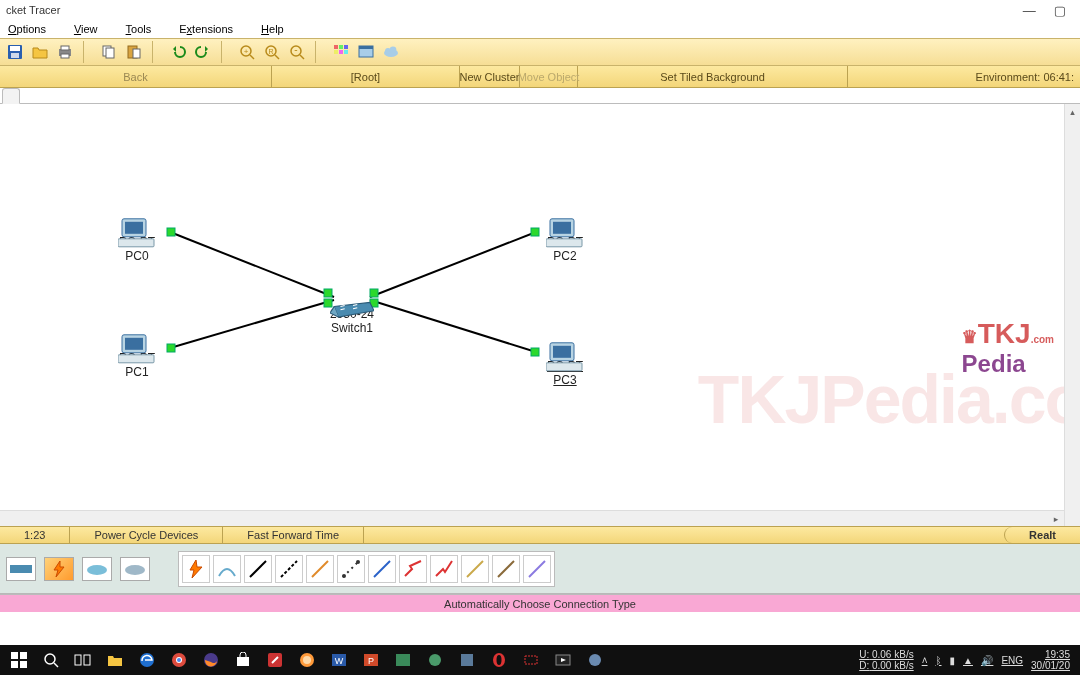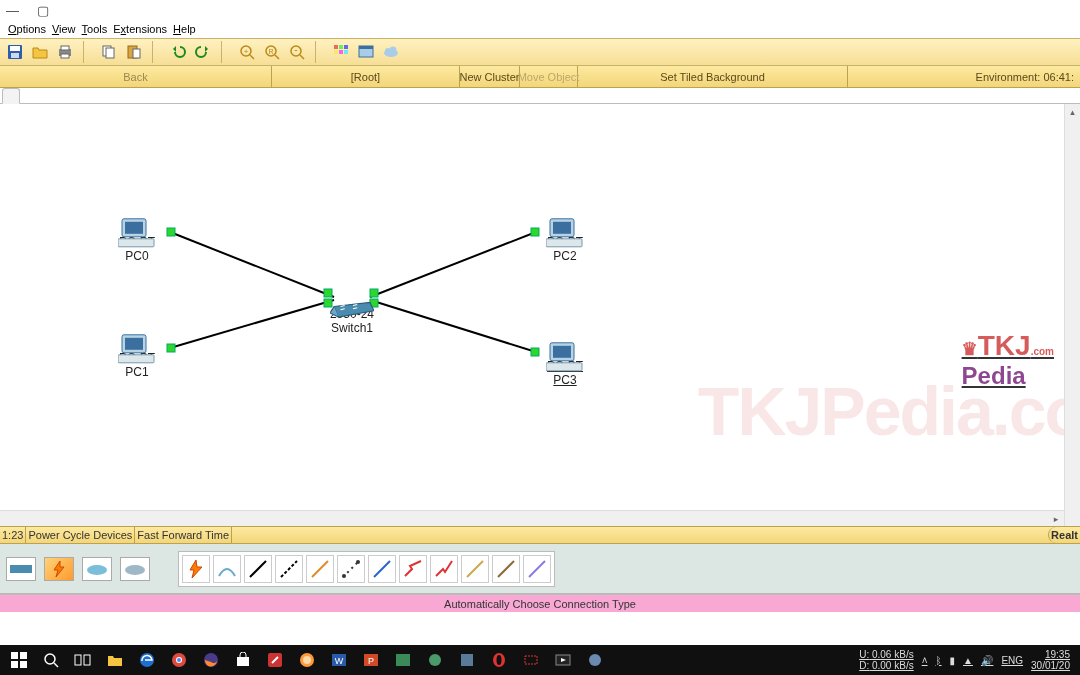--- a/index.html
+++ b/index.html
@@ -1,20 +1,20 @@
 <!DOCTYPE html>
 <html><head>
 <meta charset="utf-8">
 <style>
 * { box-sizing: border-box; margin: 0; padding: 0; }
 html, body { width: 1080px; height: 675px; font-family: Tahoma, Arial, sans-serif; font-size: 11px; overflow: hidden; background: #fff; }
 .titlebar { height: 20px; background: #fff; display: flex; align-items: center; padding: 0 6px; color: #333; }
 .titlebar .title { flex: 1; }
 .titlebar .win-controls { display: flex; gap: 18px; padding-right: 8px; font-size: 13px; color: #444; }
-.menubar { height: 18px; background: #fff; display: flex; gap: 6px; padding: 0 8px; align-items: center; }
+.menubar { height: 18px; background: #fff; display: flex; gap: 28px; padding: 0 8px; align-items: center; }
 .menubar span { cursor: default; }
 .menubar span u { text-decoration: underline; }
 .toolbar { height: 28px; background: linear-gradient(#fff1c0,#f6de95); border-top: 1px solid #c9b36b; border-bottom: 1px solid #c9b36b; display: flex; align-items: center; padding: 0 4px; gap: 3px; }
 .tb-btn { width: 22px; height: 22px; display: flex; align-items: center; justify-content: center; }
 .tb-sep { width: 8px; height: 22px; border-left: 1px solid #c9b36b; margin: 0 4px; }
 .tb-btn svg { width: 18px; height: 18px; }
 .secondbar { height: 22px; background: linear-gradient(#fde9a0,#f3d67a); border-bottom: 1px solid #bba251; display: flex; }
 .sb-cell { border-right: 1px solid #bba251; display: flex; align-items: center; justify-content: center; color: #5a4a1a; height: 100%; padding: 0 6px; white-space: nowrap; }
 .sb-back { width: 272px; color: #9a8853; }
 .sb-root { width: 188px; }
@@ -29,44 +29,45 @@
 .scroll-v { position: absolute; right: 0; top: 0; bottom: 0; width: 16px; background: #f0f0f0; border-left: 1px solid #ddd; }
 .scroll-v .arrow { height: 16px; display: flex; align-items: center; justify-content: center; color: #666; font-size: 9px; }
 .scroll-h { position: absolute; left: 0; right: 16px; bottom: 0; height: 16px; background: #f0f0f0; border-top: 1px solid #ddd; display: flex; justify-content: flex-end; }
 .scroll-h .arrow { width: 16px; display: flex; align-items: center; justify-content: center; color: #666; font-size: 9px; }
 .canvas { position: absolute; inset: 0 16px 16px 0; }
 .canvas svg { position: absolute; inset: 0; width: 100%; height: 100%; }
 .device { position: absolute; text-align: center; font-size: 12px; color: #222; line-height: 1.15; }
 .device .ico { width: 38px; height: 32px; margin: 0 auto 2px; }
 .switch .ico { width: 42px; height: 20px; }
 .statusbar { height: 18px; background: linear-gradient(#fde9a0,#f3d67a); border-top: 1px solid #bba251; border-bottom: 1px solid #bba251; display: flex; align-items: stretch; }
-.sb-item { border-right: 1px solid #bba251; padding: 0 2px; display: flex; align-items: center; color: #333; }
+.sb-item { border-right: 1px solid #bba251; padding: 0 24px; display: flex; align-items: center; color: #333; }
 .sb-right { margin-left: auto; border-left: 1px solid #bba251; border-right: none; font-weight: bold; border-radius: 8px; }
 .devicearea { height: 50px; background: #dce7e3; display: flex; align-items: center; padding: 4px 6px; gap: 8px; border-bottom: 1px solid #b8b8b8; }
 .dev-slot { width: 30px; height: 24px; background: #fff; border: 1px solid #aaa; display: flex; align-items: center; justify-content: center; }
 .bolt-slot { background: linear-gradient(135deg,#ffd27a,#ff9b2d); }
 .conn-strip { display: flex; gap: 3px; background: #fff; border: 1px solid #bbb; padding: 3px; }
 .conn-item { width: 28px; height: 28px; background: #fff; border: 1px solid #ccc; display: flex; align-items: center; justify-content: center; }
 .conn-item svg { width: 22px; height: 22px; }
 .statusline { height: 18px; background: #f9a8d4; border-top: 1px solid #bbb; display: flex; align-items: center; justify-content: center; color: #333; font-size: 11px; }
 .blankbar { height: 33px; background: #fff; }
 .taskbar { height: 30px; background: #101010; display: flex; align-items: center; color: #fff; font-size: 10px; gap: 2px; padding: 0 4px; }
 .taskbar .tbicon { width: 30px; height: 28px; display: flex; align-items: center; justify-content: center; }
 .taskbar .tray { margin-left: auto; display: flex; align-items: center; gap: 8px; color: #ddd; font-size: 10px; padding-right: 6px; text-decoration: underline;}
 .taskbar .clock { text-align: right; line-height: 1.1; }
-.watermark { position: absolute; right: 10px; bottom: 120px; pointer-events: none; opacity: 0.8; text-decoration: underline;}
+.watermark { position: absolute; right: 10px; bottom: 132px; pointer-events: none; opacity: 0.8;}
 .watermark .t1 { font-size: 28px; font-weight: bold; color: #c33; }
 .watermark .t1 small { font-size: 10px; color: #c33;}
 .watermark .t2 { font-size: 24px; font-weight: bold; color: #701a75; }
 .watermark .bigtxt { position: absolute; right: -30px; bottom: -60px; font-size: 68px; color: rgba(200,50,50,0.15); font-weight: bold; white-space: nowrap; letter-spacing: -2px;}
 </style>
 </head>
 <body>
 
 <div class="titlebar">
+  <span class="title">cket Tracer</span>
   <div class="win-controls">
     <span>—</span>
     <span>▢</span>
   </div>
 </div>
 
 <div class="menubar">
   <span><u>O</u>ptions</span>
   <span><u>V</u>iew</span>
   <span><u>T</u>ools</span>

